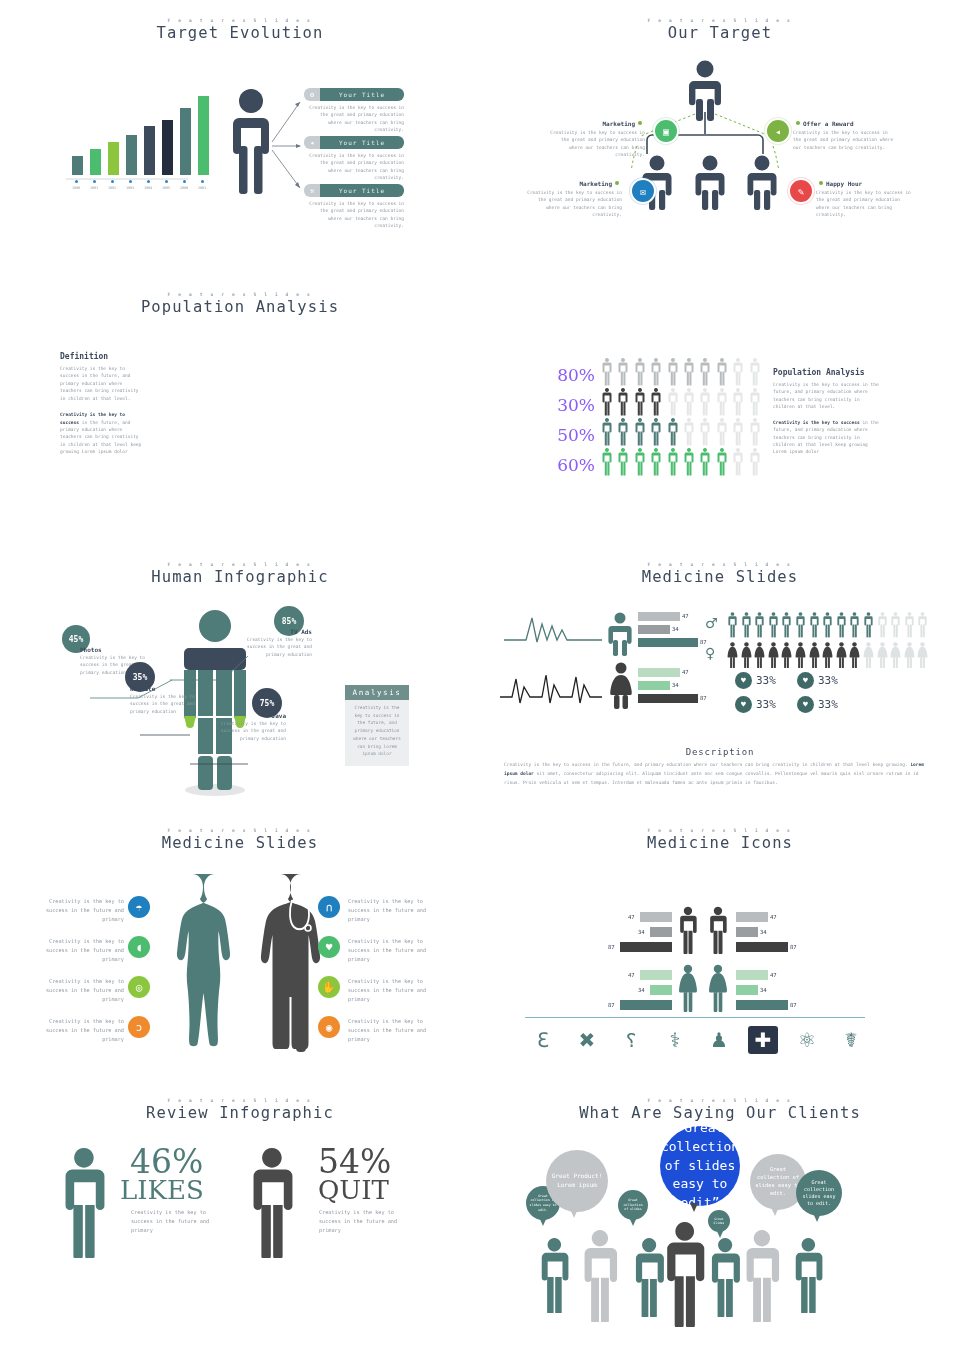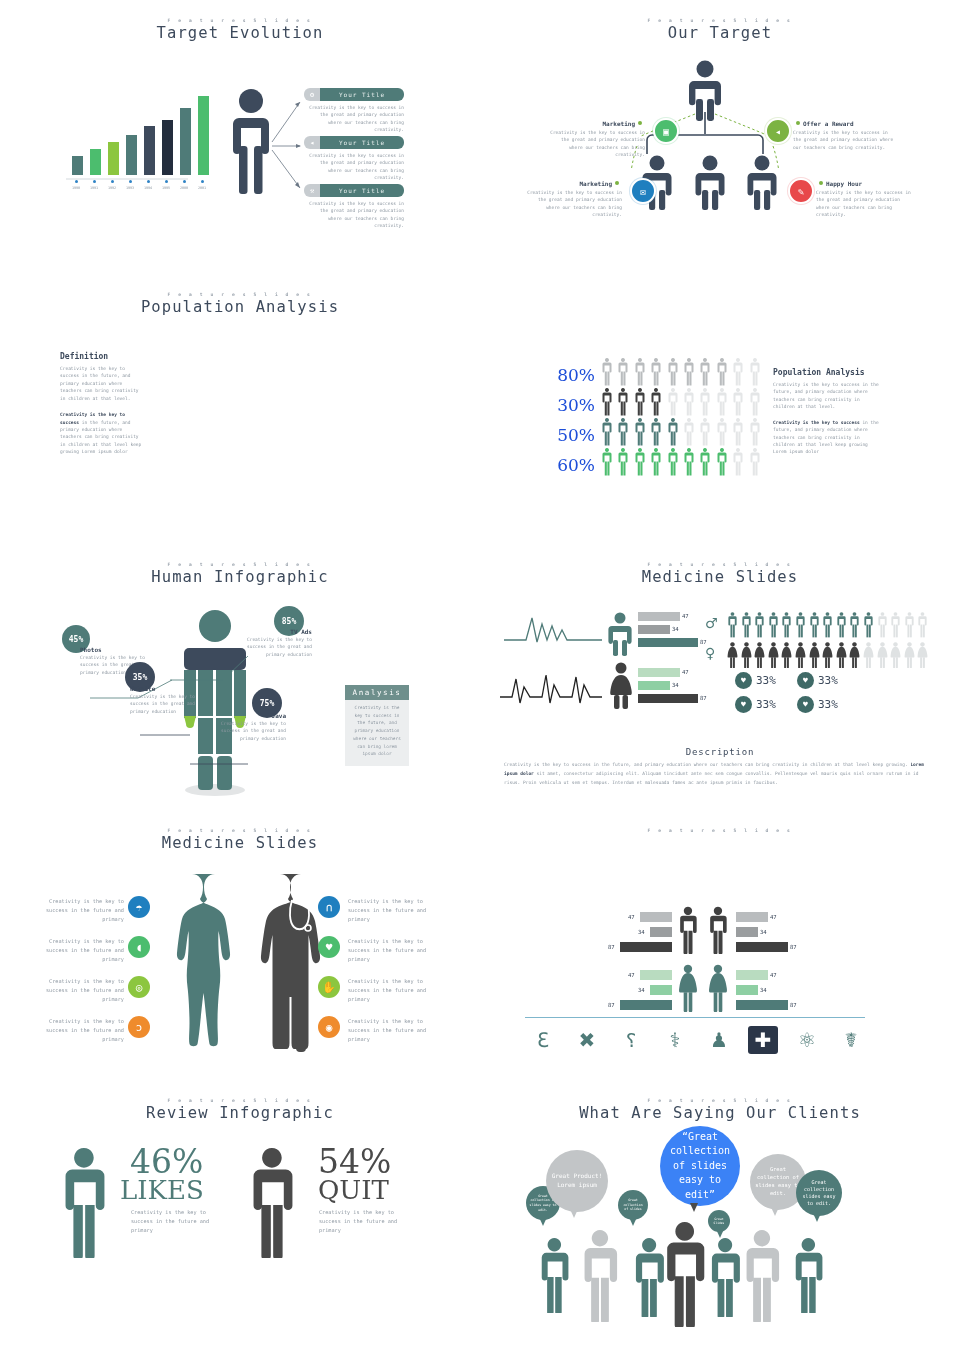--- a/index.html
+++ b/index.html
@@ -17,21 +17,21 @@
   .axis{position:absolute;height:2px;background:#e9ecee;}
   .dot{position:absolute;width:3px;height:3px;background:#2f83c5;border-radius:50%;}
   .yr{position:absolute;font-size:3.4px;color:#8d97a1;font-family:"DejaVu Sans Mono",monospace;text-align:center;width:14px;}
   
   .card{position:absolute;display:flex;align-items:center;height:13px;}
   .card .ic{width:16px;height:13px;background:#c7ccd0;border-radius:6px 0 0 6px;display:flex;align-items:center;justify-content:center;color:#fff;font-size:7px;}
   .card .tx{flex:1;background:#4f7b78;border-radius:0 6px 6px 0;color:#e7efee;font-size:6px;letter-spacing:1px;text-align:center;line-height:13px;font-family:"DejaVu Sans Mono",monospace;}
   .cardtxt{position:absolute;text-align:right;}
   svg{display:block;}
   .circ{position:absolute;border-radius:50%;display:flex;align-items:center;justify-content:center;color:#fff;}
-  .pctsm{font-family:"DejaVu Serif",serif;font-size:17px;color:#1d4ed8;line-height:1;}
+  .pctsm{font-family:"DejaVu Serif",serif;font-size:17px;color:#8b5cf6;line-height:1;}
   .hline{position:absolute;height:1px;background:#9aa9b3;}
   .vbar{position:absolute;}
   .bnum{position:absolute;font-family:"DejaVu Sans Mono",monospace;font-size:5.6px;color:#3d4a5c;}
   .bubble{position:absolute;border-radius:50%;display:flex;align-items:center;justify-content:center;text-align:center;color:#fff;font-family:"DejaVu Sans Mono",monospace;}
   .analysisbox{position:absolute;width:64px;}
   .analysishdr{background:#6e8f8c;color:#fff;font-size:7.5px;letter-spacing:1.6px;text-align:center;padding:3px 0;font-family:"DejaVu Sans Mono",monospace;}
   .analysisbody{background:#eceeef;font-size:4.4px;line-height:1.75;color:#8d97a1;text-align:center;padding:4px 5px 8px;font-family:"DejaVu Sans Mono",monospace;}
   .bigpct{font-family:"DejaVu Serif",serif;font-size:33px;line-height:0.95;}
   .bigword{font-family:"DejaVu Serif",serif;font-size:26px;line-height:0.95;}
 </style>
@@ -1052,20 +1052,21 @@
         <div class="circ" style="left: 318px; top: 156px; width: 22px; height: 22px; background: rgb(140, 198, 63); font-size: 11px;">✋</div>
         <div class="tiny6" style="position: absolute; left: 348px; top: 157px; width: 84px; text-align: left;">Creativity is the key to success in the future and primary</div>
         <div class="circ" style="left: 318px; top: 196px; width: 22px; height: 22px; background: rgb(239, 139, 44); font-size: 11px;">◉</div>
         <div class="tiny6" style="position: absolute; left: 348px; top: 197px; width: 84px; text-align: left;">Creativity is the key to success in the future and primary</div>
       </div>
   </div>
 
   <div class="panel" style="left:480px;top:820px;width:480px;height:270px;">
     <div style="position:absolute;left:0;top:8px;width:480px;">
       <div class="eyebrow">F e a t u r e s   S l i d e s</div>
+      <div class="ptitle">Medicine Icons</div>
     </div>
     <div id="mi-quads">
         <div style="position: absolute; left: 198px; top: 86px;">
           <svg width="20" height="48" viewBox="0 0 24 56">
             <g fill="#404040">
               <path d="M12 0 a5 5 0 1 1 -0.1 0z"></path>
               <path d="M5 11 h14 a3.4 3.4 0 0 1 3.4 3.4 v15 a2.2 2.2 0 0 1 -4.4 0 v-12 h-11 v12 a2.2 2.2 0 0 1 -4.4 0 v-15 a3.4 3.4 0 0 1 3.4 -3.4z"></path>
               <path d="M6.6 29 h4.8 v26 a1.6 1.6 0 0 1 -4.8 0z"></path>
               <path d="M12.6 29 h4.8 v26 a1.6 1.6 0 0 1 -4.8 0z"></path>
             </g>
@@ -1251,21 +1252,21 @@
           </svg>
         </div>
       </div>
     <div id="cl-bubbles">
         <div class="bubble" style="left: 46px; top: 96px; width: 34px; height: 34px; background: rgb(79, 123, 120); font-size: 3.2px; line-height: 1.45; padding: 3px; box-sizing: border-box;">Great collection of slides easy to edit.</div>
         <div style="position: absolute; left: 58.92px; top: 127px; width: 0px; height: 0px; border-left: 4px solid transparent; border-right: 4px solid transparent; border-top: 9px solid rgb(79, 123, 120);"></div>
         <div class="bubble" style="left: 66px; top: 60px; width: 62px; height: 62px; background: rgb(194, 197, 199); font-size: 6px; line-height: 1.45; padding: 3px; box-sizing: border-box;">Great Product! Lorem ipsum</div>
         <div style="position: absolute; left: 89.56px; top: 119px; width: 0px; height: 0px; border-left: 4px solid transparent; border-right: 4px solid transparent; border-top: 9px solid rgb(194, 197, 199);"></div>
         <div class="bubble" style="left: 138px; top: 100px; width: 30px; height: 30px; background: rgb(79, 123, 120); font-size: 3.2px; line-height: 1.45; padding: 3px; box-sizing: border-box;">Great collection of slides</div>
         <div style="position: absolute; left: 149.4px; top: 127px; width: 0px; height: 0px; border-left: 4px solid transparent; border-right: 4px solid transparent; border-top: 9px solid rgb(79, 123, 120);"></div>
-        <div class="bubble" style="left: 180px; top: 36px; width: 80px; height: 80px; background: #3b82f6; font-size: 10px; line-height: 1.45; padding: 3px; box-sizing: border-box;">“Great collection of slides easy to edit”</div>
+        <div class="bubble" style="left: 180px; top: 36px; width: 80px; height: 80px; background: #1d4ed8; font-size: 13px; line-height: 1.45; padding: 3px; box-sizing: border-box;">“Great collection of slides easy to edit”</div>
         <div style="position: absolute; left: 210.4px; top: 113px; width: 0px; height: 0px; border-left: 4px solid transparent; border-right: 4px solid transparent; border-top: 9px solid rgb(74, 74, 74);"></div>
         <div class="bubble" style="left: 228px; top: 120px; width: 22px; height: 22px; background: rgb(79, 123, 120); font-size: 3px; line-height: 1.45; padding: 3px; box-sizing: border-box;">Great Slides</div>
         <div style="position: absolute; left: 236.36px; top: 139px; width: 0px; height: 0px; border-left: 4px solid transparent; border-right: 4px solid transparent; border-top: 9px solid rgb(79, 123, 120);"></div>
         <div class="bubble" style="left: 270px; top: 64px; width: 56px; height: 56px; background: rgb(194, 197, 199); font-size: 5.4px; line-height: 1.45; padding: 3px; box-sizing: border-box;">Great collection of slides easy to edit.</div>
         <div style="position: absolute; left: 291.28px; top: 117px; width: 0px; height: 0px; border-left: 4px solid transparent; border-right: 4px solid transparent; border-top: 9px solid rgb(194, 197, 199);"></div>
         <div class="bubble" style="left: 316px; top: 80px; width: 46px; height: 46px; background: rgb(79, 123, 120); font-size: 5px; line-height: 1.45; padding: 3px; box-sizing: border-box;">Great collection slides easy to edit.</div>
         <div style="position: absolute; left: 333.48px; top: 123px; width: 0px; height: 0px; border-left: 4px solid transparent; border-right: 4px solid transparent; border-top: 9px solid rgb(79, 123, 120);"></div>
       </div>
   </div>
 

